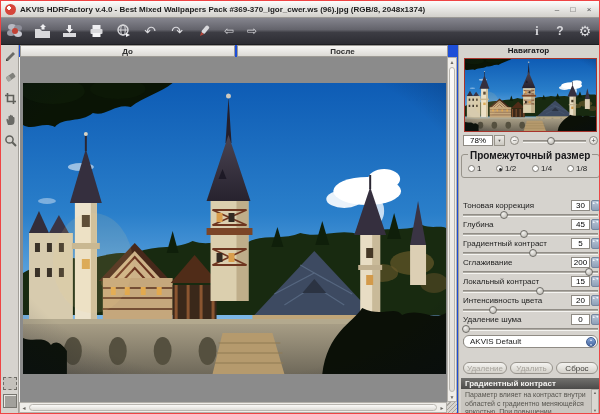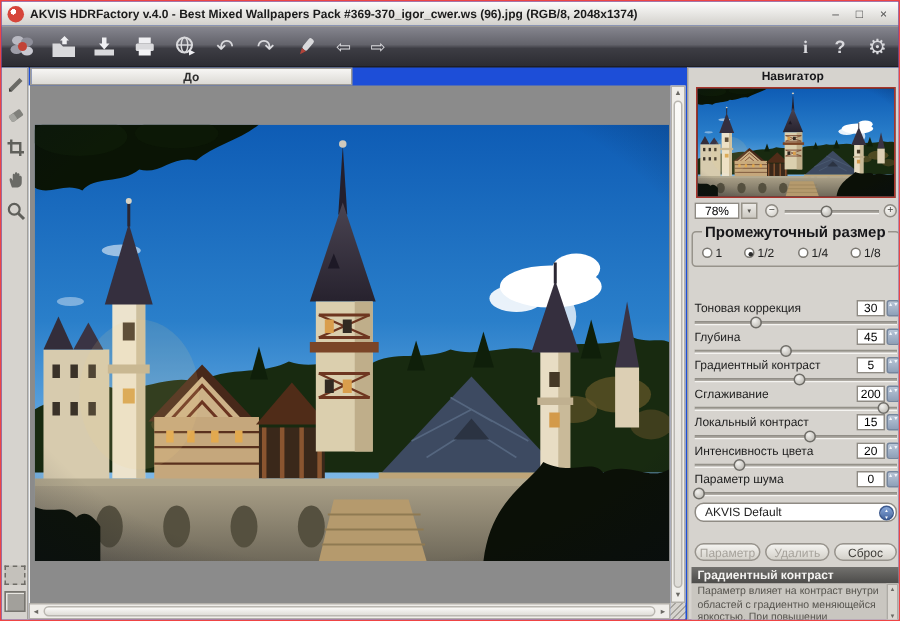--- a/index.html
+++ b/index.html
@@ -360,20 +360,21 @@
       <svg width="13" height="13" viewBox="0 0 13 13">
           <circle cx="5.5" cy="5.5" r="3.6" fill="none" stroke="#5f5f5a" stroke-width="1.5"></circle>
           <line x1="8.3" y1="8.3" x2="12" y2="12" stroke="#5f5f5a" stroke-width="2"></line>
         </svg>
     </div>
     <div id="previewbox"></div>
     <div id="swatch"></div>
   </div>
 
   <div id="tab-before" class="vtab">До</div>
+  <div id="tab-after" class="vtab">После</div>
 
   <div id="canvas" class="abs"></div>
   <div id="photo" class="abs">
     <svg width="423" height="291">
         <use href="#castle"></use>
       </svg>
   </div>
 
   <div id="vscroll" class="sb">
     <span class="sbarrow" style="left:0;top:0">▲</span>
@@ -468,34 +469,34 @@
     </div>
     <div class="srow" style="top:250px">
       <span class="slabel">Интенсивность цвета</span>
       <input class="sval" value="20" style="">
       <span class="spin">▲▼</span>
       <span class="groove">
           <span class="thumbdot" style="left: calc(22% - 4px);"></span>
         </span>
     </div>
     <div class="srow" style="top:269px">
-      <span class="slabel">Параметр шума</span>
+      <span class="slabel">Удаление шума</span>
       <input class="sval" value="0" style="">
       <span class="spin">▲▼</span>
       <span class="groove">
           <span class="thumbdot" style="left: calc(2% - 4px);"></span>
         </span>
     </div>
 
     <div id="preset-label" class="in">Пресеты</div>
     <div id="preset-combo" class="in">
       <span>AKVIS Default</span>
       <span class="cb">▲<br>▼</span>
     </div>
-    <div id="btn-save" class="pbtn dis">Параметр</div>
+    <div id="btn-save" class="pbtn dis">Удаление</div>
     <div id="btn-del" class="pbtn dis">Удалить</div>
     <div id="btn-reset" class="pbtn">Сброс</div>
 
     <div id="hint-hdr" class="in">Градиентный контраст</div>
     <div id="hint-body" class="in">Параметр влияет на контраст внутри областей с градиентно меняющейся яркостью. При повышении параметра переходы яркости в таких областях становятся более резкими.</div>
     <div id="hint-sb" class="in">
       <span class="sbarrow" style="left:0;top:0">▲</span>
       <span class="sbarrow" style="left:0;bottom:0">▼</span>
     </div>
   </div>

